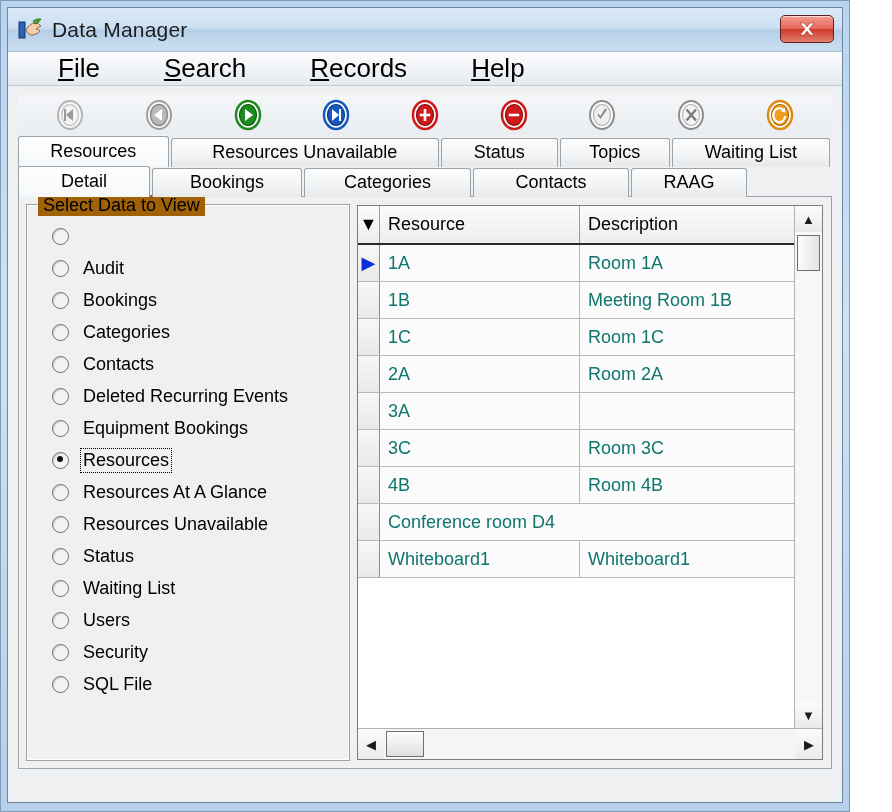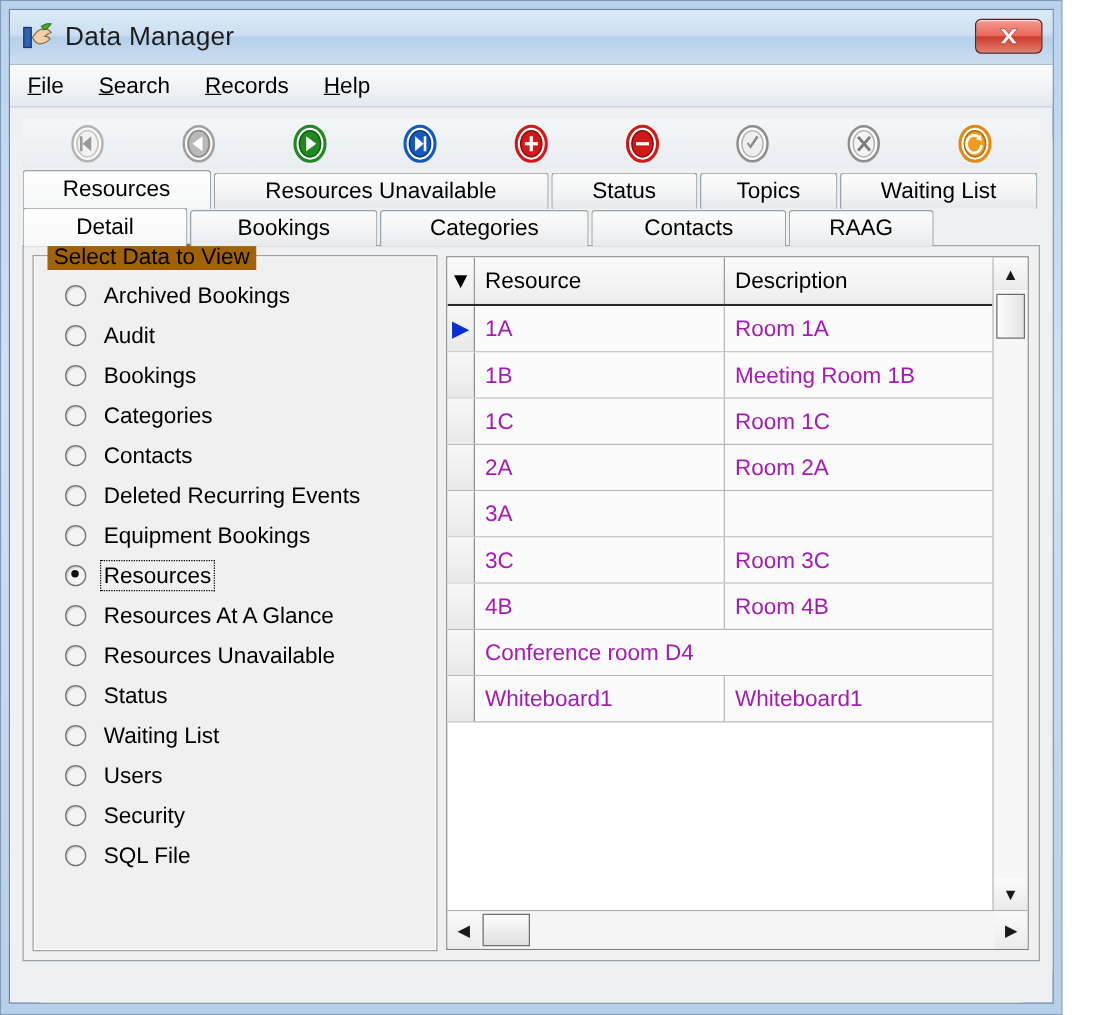--- a/index.html
+++ b/index.html
@@ -70,25 +70,26 @@
   #menubar {
     height: 34px;
     box-sizing: border-box;
     background: linear-gradient(to bottom, #fbfcfd 0%, #f0f3f6 55%, #e4e9ef 100%);
     border-bottom: 1px solid #c3cedb;
     display: flex;
     align-items: center;
     padding-left: 14px;
   }
   .menu-item {
-    font-size: 18px;
+    font-size: 26px;
     color: #000;
     margin-right: 28px;
     cursor: default;
     white-space: nowrap;
+    margin-left: 36px;
   }
   .menu-item .accel { text-decoration: underline; }
 
   
   #client {
     position: absolute;
     left: 0; right: 0; top: 79px; bottom: 0;
     background: #eef0f2;
     padding: 8px 10px 10px 10px;
     box-sizing: border-box;
@@ -269,21 +270,21 @@
     display: flex;
     height: 36px;
     border-bottom: 1px solid #b9b9b9;
     background: #fbfbfb;
   }
   .gcell {
     box-sizing: border-box;
     display: flex;
     align-items: center;
     font-size: 18px;
-    color: #a21caf;
+    color: #0f766e;
     padding-left: 8px;
     border-right: 1px solid #b9b9b9;
     white-space: nowrap;
     overflow: hidden;
   }
   .gcell.selector {
     width: 22px; flex: 0 0 22px;
     padding-left: 0;
     justify-content: center;
     background: linear-gradient(to bottom, #f7f7f7 0%, #e9e9e9 100%);
@@ -469,21 +470,20 @@
         <div class="tab" style="width:116px">RAAG</div>
       </div>
 
       <div id="panel">
 
         <div id="groupbox">
           <div id="groupbox-label">Select Data to View</div>
 
           <div class="radio-row">
             <span class="radio-mark"></span>
-            <span class="radio-label">Archived Bookings</span>
           </div>
           <div class="radio-row">
             <span class="radio-mark"></span>
             <span class="radio-label">Audit</span>
           </div>
           <div class="radio-row">
             <span class="radio-mark"></span>
             <span class="radio-label">Bookings</span>
           </div>
           <div class="radio-row">

